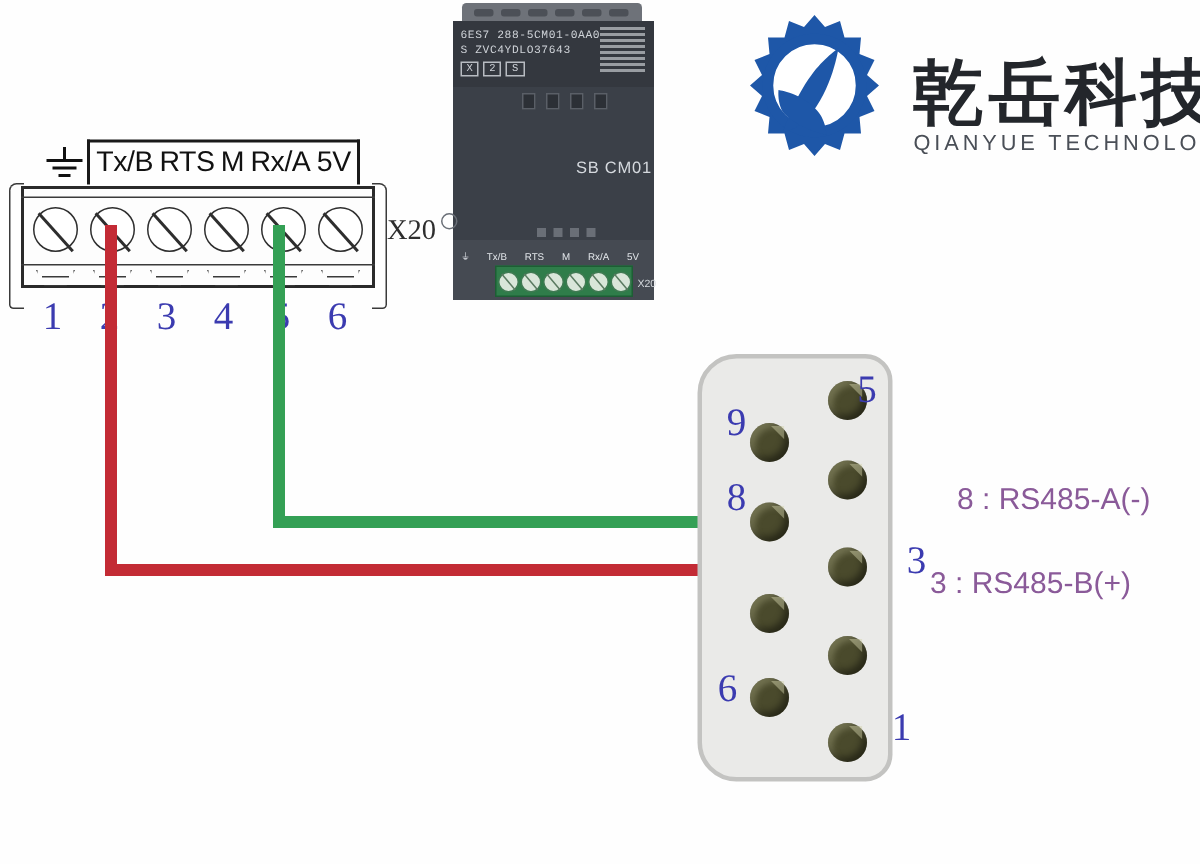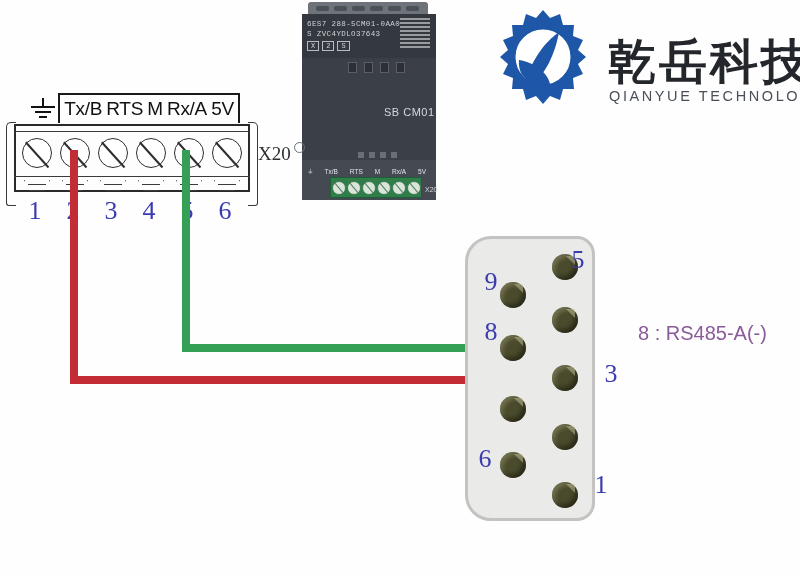--- a/index.html
+++ b/index.html
@@ -370,15 +370,16 @@
 
   <div class="abs db9-num" style="left:565px; top:245px;">5</div>
   <div class="abs db9-num" style="left:598px; top:359px;">3</div>
   <div class="abs db9-num" style="left:588px; top:470px;">1</div>
 
   <div class="abs db9-num" style="left:478px; top:267px;">9</div>
   <div class="abs db9-num" style="left:478px; top:317px;">8</div>
   <div class="abs db9-num" style="left:472px; top:444px;">6</div>
 
   <div class="abs annot" style="left:620px; top:322px;margin-left:18px;">8 : RS485-A(-)</div>
+  <div class="abs annot" style="left:620px; top:378px;">3 : RS485-B(+)</div>
 
 
 </div>
 
 </body></html>

